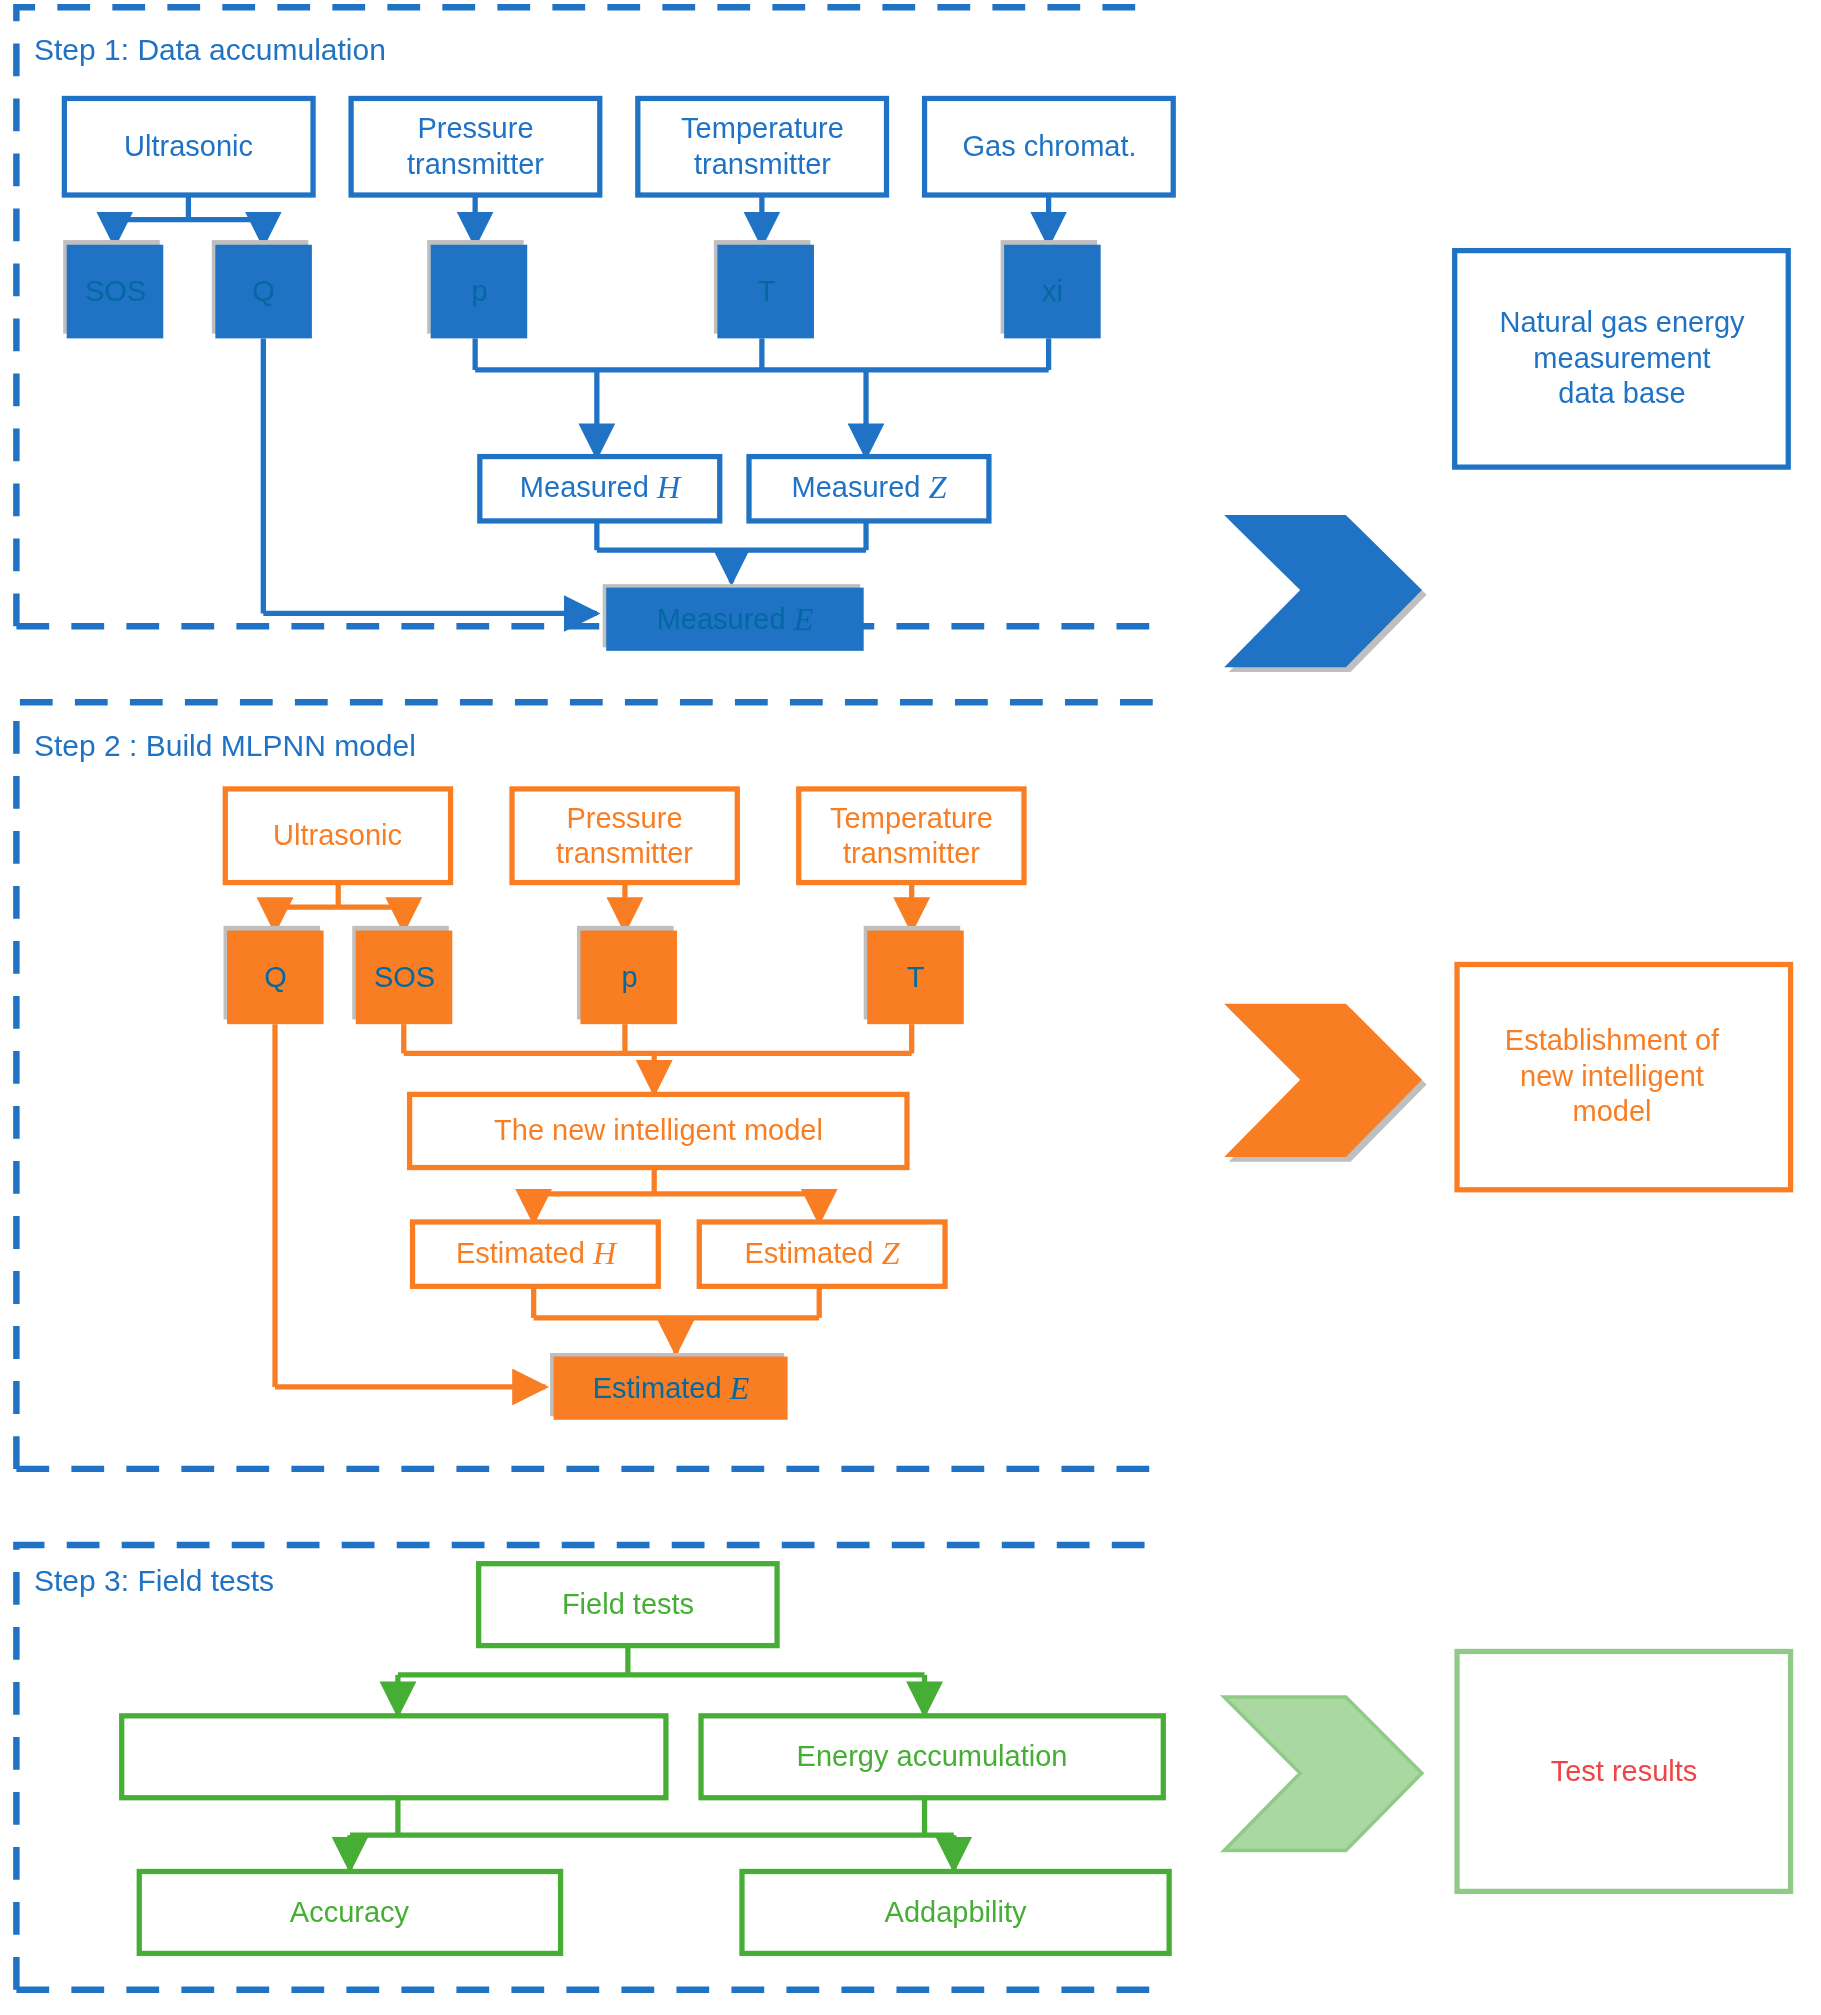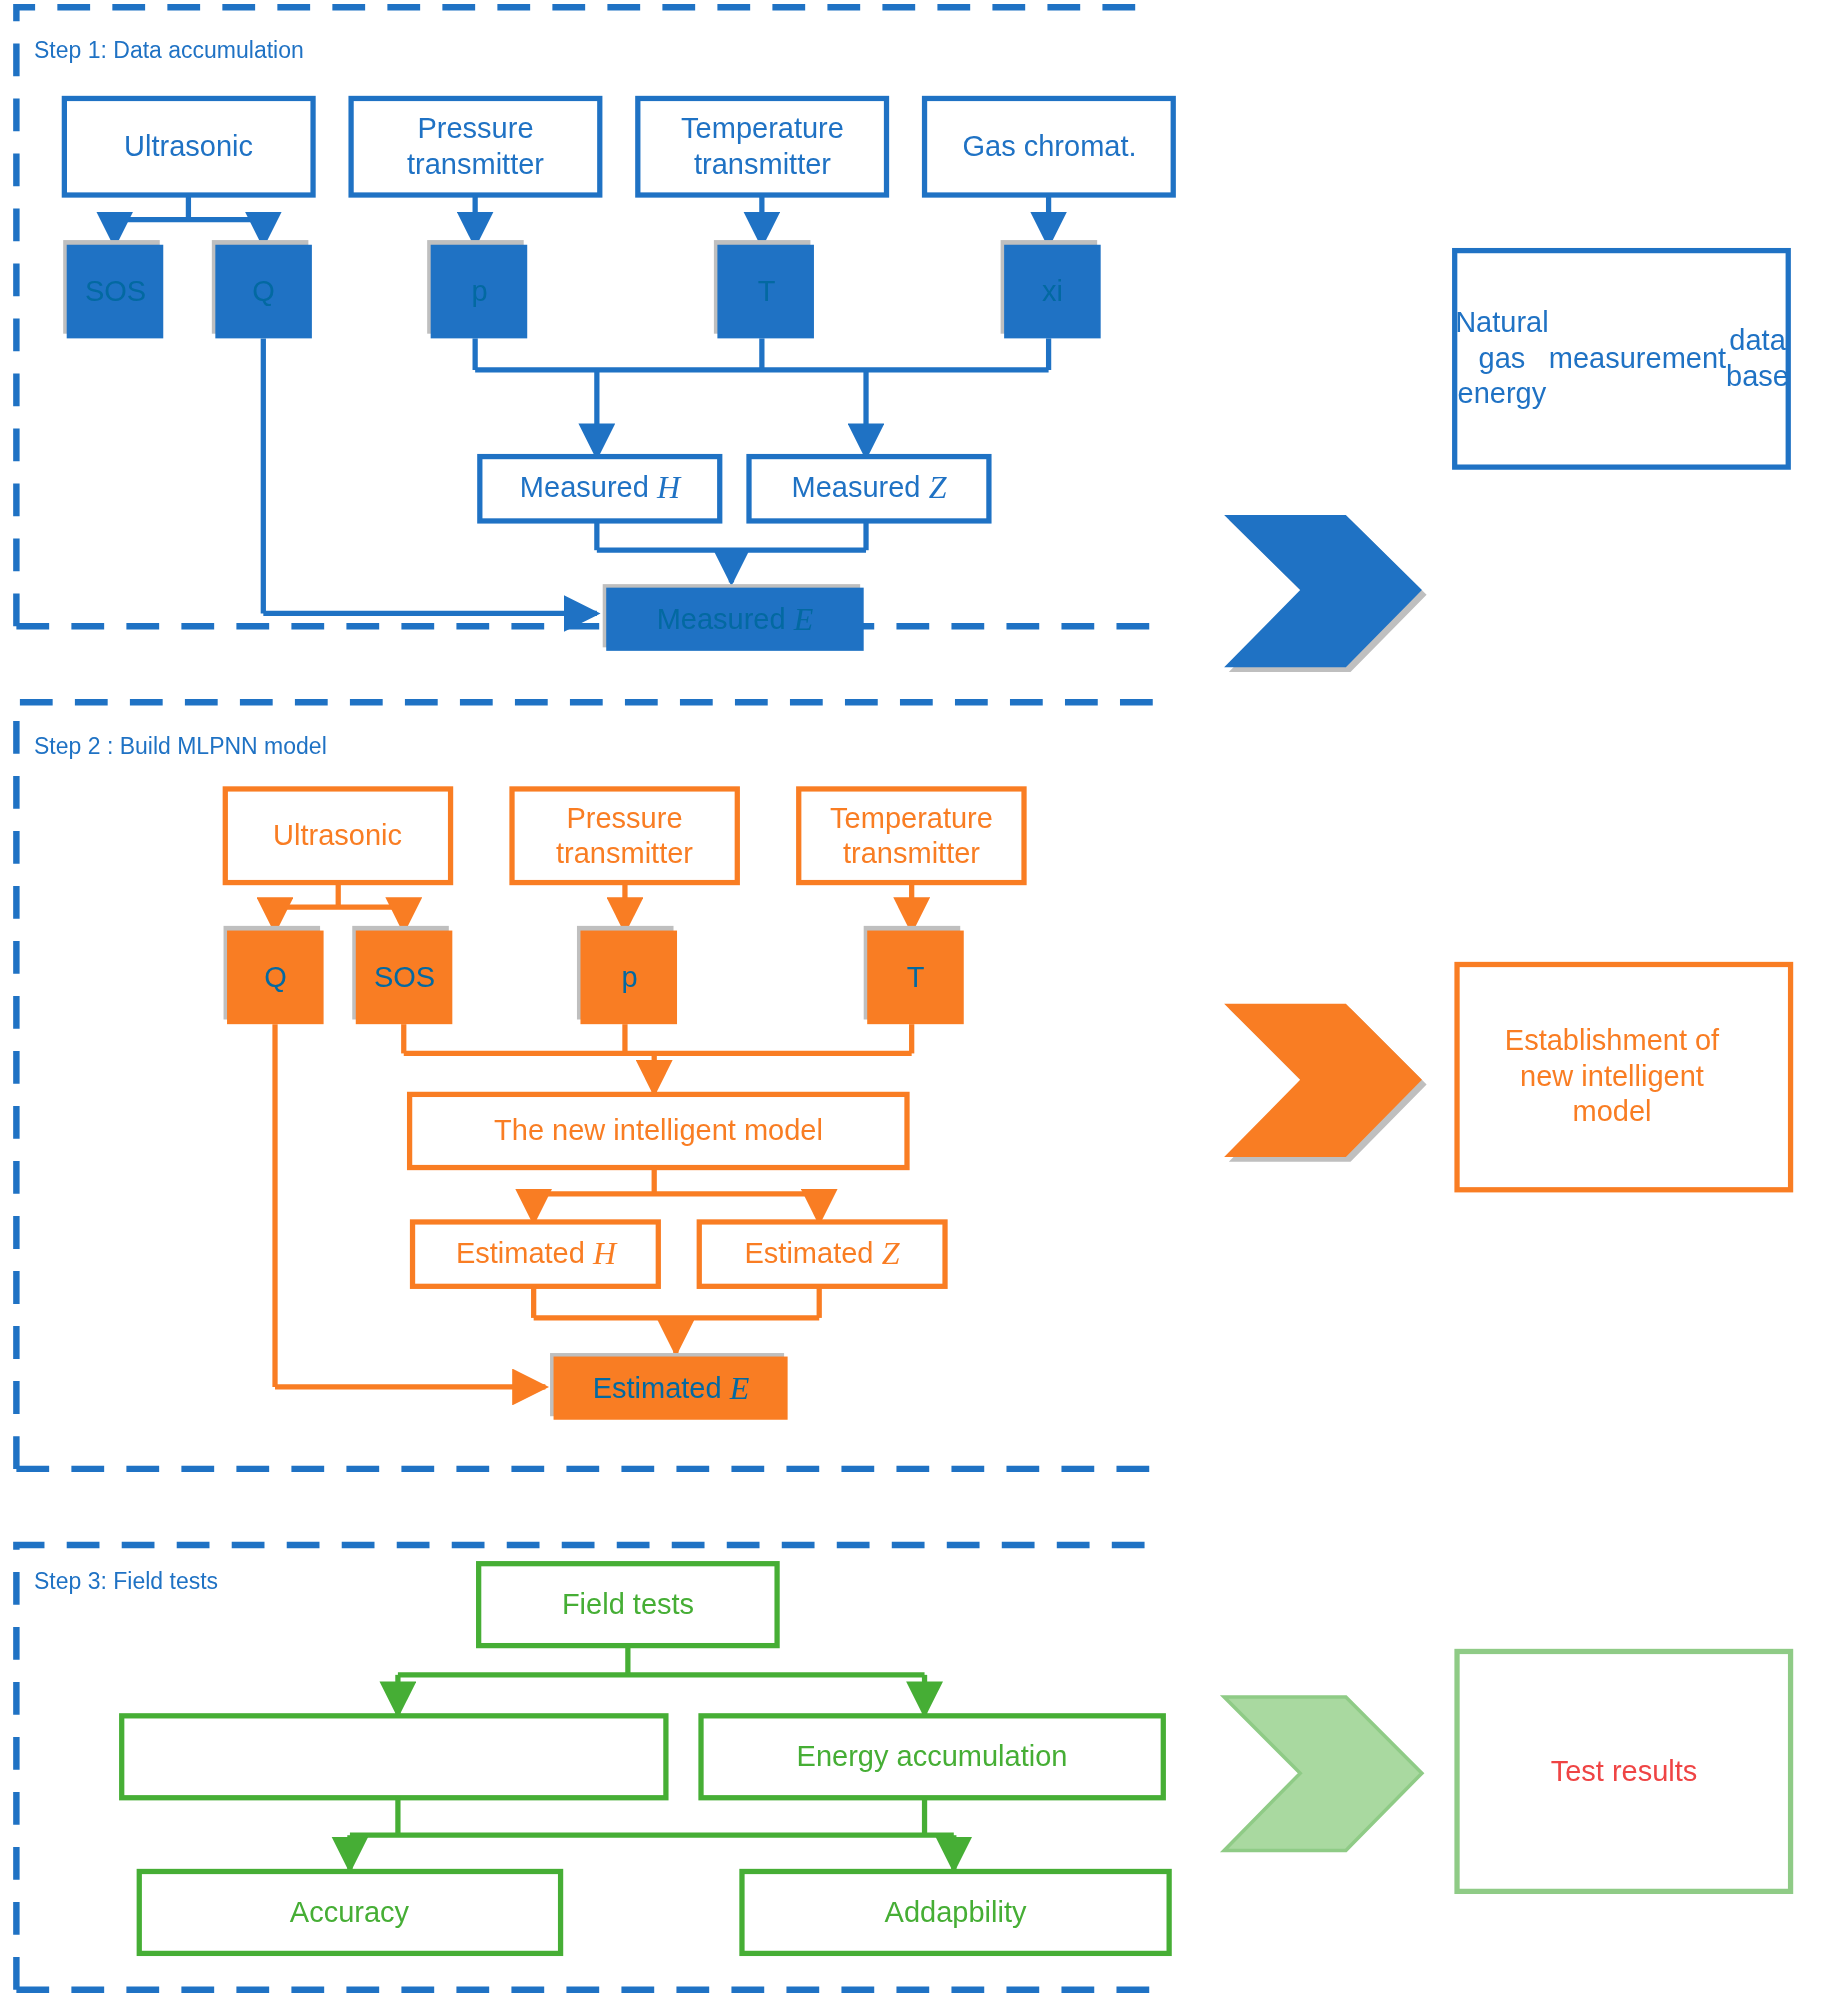--- a/index.html
+++ b/index.html
@@ -6,21 +6,21 @@
   body{font-family:"Liberation Sans", sans-serif;}
   #stage{position:relative;width:1821px;height:2015px;background:#fff;overflow:hidden;}
   svg#canvas{position:absolute;left:0;top:0;width:1821px;height:2015px;}
   .lbl{position:absolute;display:flex;align-items:center;justify-content:center;
        text-align:center;line-height:1.22;pointer-events:none;}
   .blue-txt{color:#1f72c4;}
   .orange-txt{color:#f97d23;}
   .green-txt{color:#46ae35;text-align:center;}
   .lightgreen-txt{color:#ef4444;}
   .white-txt{color:#0369a1;}
-  .step-head{font-size:23px;}
+  .step-head{font-size:30px;}
   .boxtext{font-size:29px;}
   .chiptext{font-size:29px;}
   .bigbox{font-size:29px;}
   .ital{font-family:"Liberation Serif", serif;font-style:italic;font-size:32px;}
 </style>
 </head>
 <body>
 
 <div id="stage">
 
@@ -247,21 +247,21 @@
 </div>
 <div class="lbl boxtext blue-txt" style="left:749px;top:456px;width:240px;height:64px;gap:8.2px;">
   <span>Measured</span>
   <span class="ital">Z</span>
 </div>
 <div class="lbl boxtext white-txt" style="left:606px;top:588px;width:258px;height:63px;gap:8.2px;">
   <span>Measured</span>
   <span class="ital">E</span>
 </div>
 
-<div class="lbl bigbox blue-txt" style="left:1455px;top:250px;width:334px;height:217px;flex-direction:row;">
+<div class="lbl bigbox blue-txt" style="left:1455px;top:250px;width:334px;height:217px;flex-direction:column;">
   <span>Natural gas energy</span>
   <span>measurement</span>
   <span>data base</span>
 </div>
 
 <div class="lbl step-head blue-txt" style="left:34px;top:726px;width:585px;height:41px;justify-content:flex-start;">Step 2 : Build MLPNN model</div>
 
 <div class="lbl boxtext orange-txt" style="left:225px;top:789px;width:225px;height:94px;">Ultrasonic</div>
 <div class="lbl boxtext orange-txt" style="left:512px;top:789px;width:225px;height:94px;flex-direction:column;">
   <span>Pressure</span>

